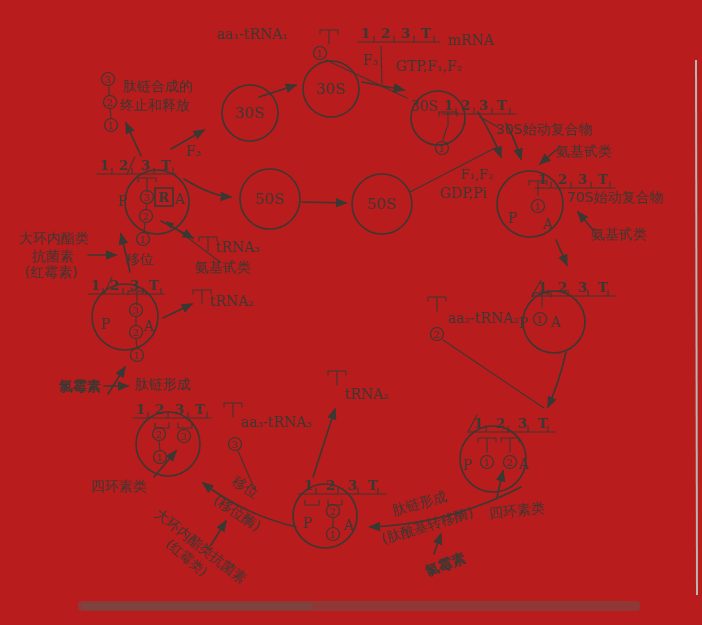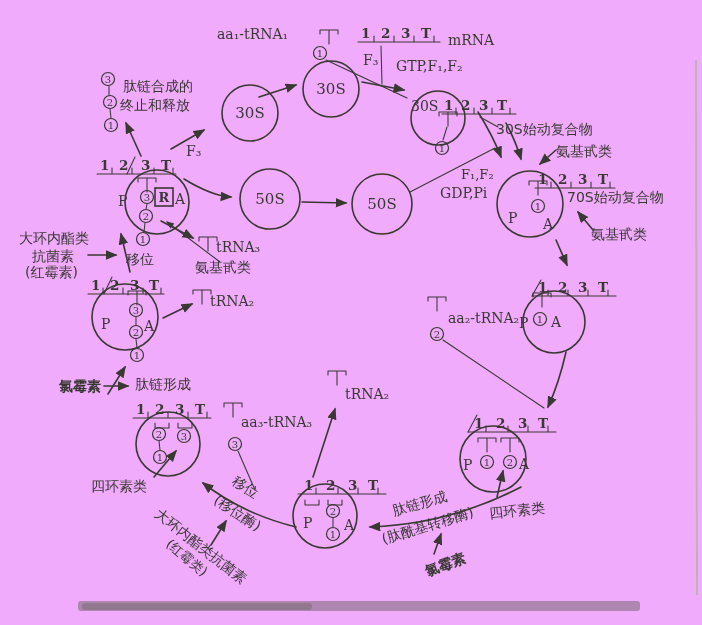--- a/index.html
+++ b/index.html
@@ -1,16 +1,16 @@
 <!DOCTYPE html>
 <html><head>
 <meta charset="utf-8">
 <style>
   html,body{margin:0;padding:0;background:#e9e8e3;}
-  .page{position:relative;width:702px;height:625px;background:#f0abfc;overflow:hidden;}
+  .page{position:relative;width:702px;height:625px;background:#b91c1c;overflow:hidden;}
   svg{position:absolute;left:0;top:0;}
   text{fill:#3a3833;font-family:"DejaVu Serif","DejaVu Sans",serif;}
   .cjk{font-family:"DejaVu Sans","DejaVu Serif",sans-serif;}
   .t14{font-size:14px;}
   .t13{font-size:13px;}
   .b{font-weight:bold;}
   .mid{text-anchor:middle;}
   .ln{stroke:#3a3833;fill:none;stroke-width:1.6;stroke-linecap:round;stroke-linejoin:round;}
   .thin{stroke-width:1.05;}
   .circle{fill:none;stroke:#3a3833;stroke-width:1.6;}

